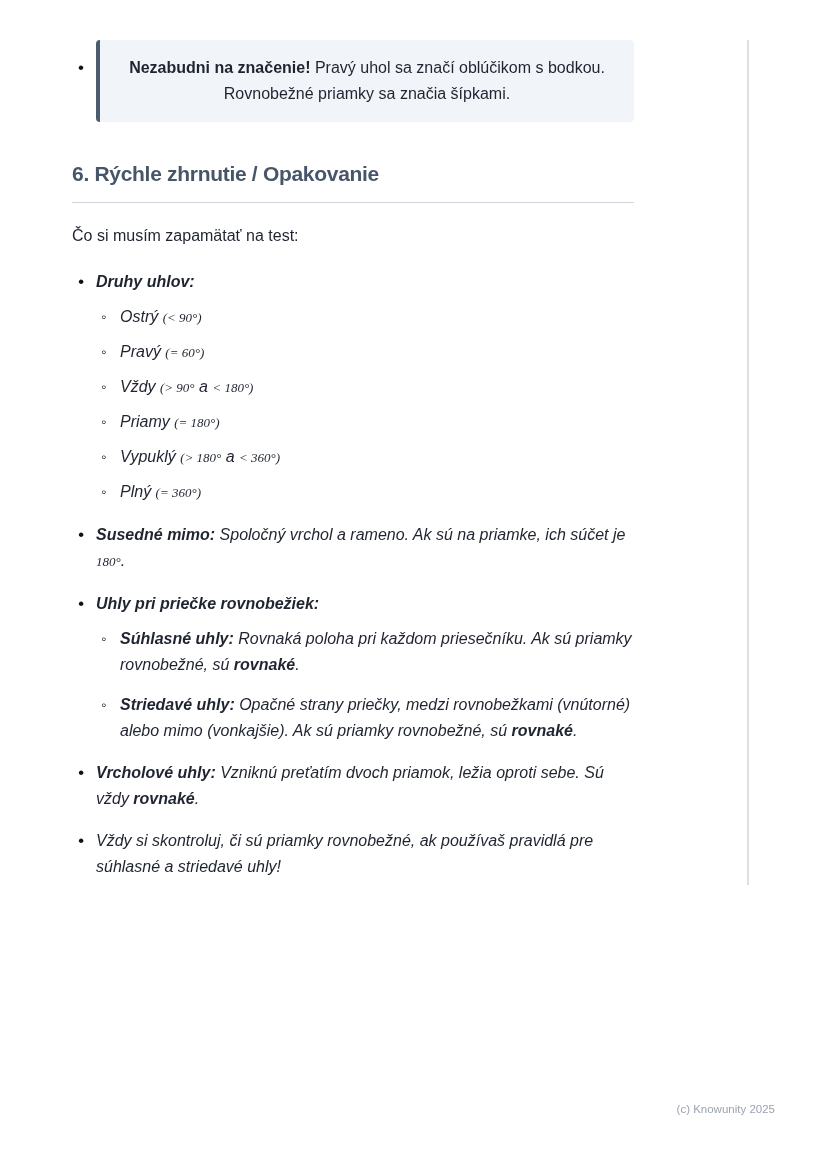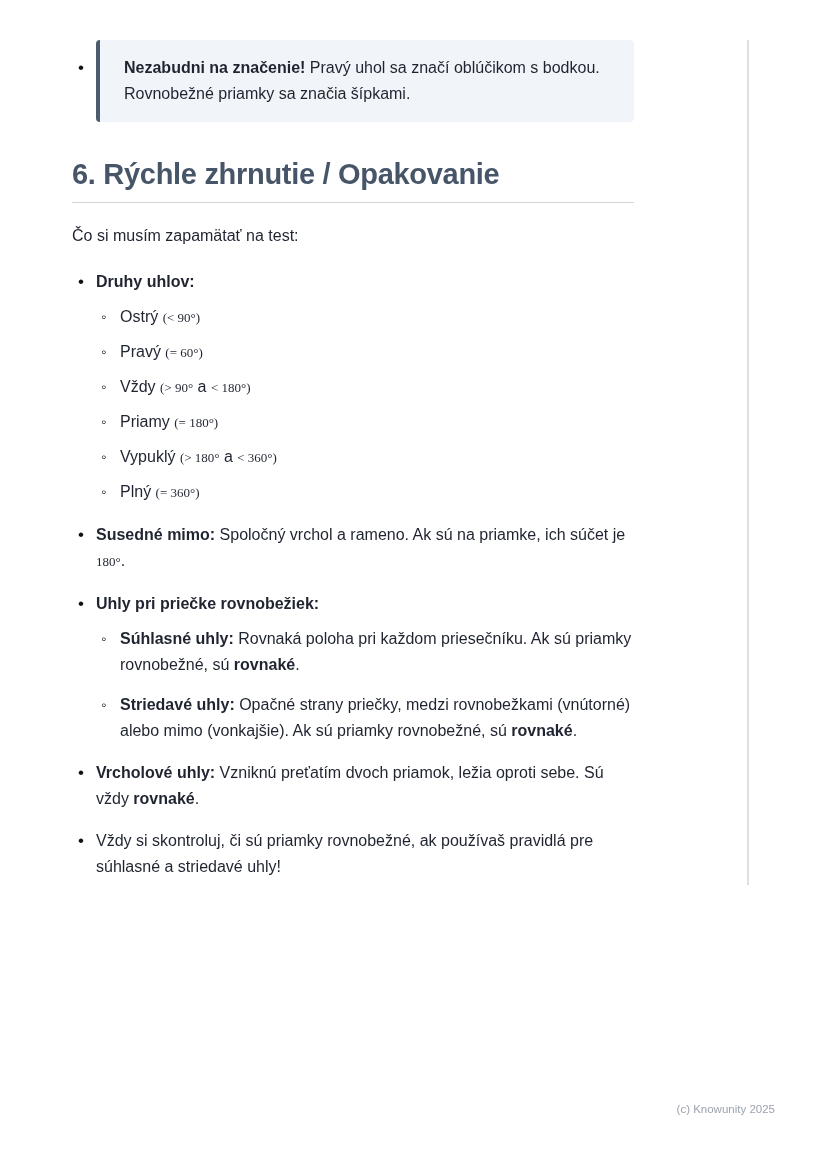--- a/index.html
+++ b/index.html
@@ -27,40 +27,41 @@
   .callout-item::before {
     content: "\2022";
     position: absolute; left: 6px; top: 15px;
     font-size: 17px; color: #111;
   }
   .callout {
     background: var(--callout-bg, #f1f5f9);
     border-left: 4px solid var(--callout-border, #4b5c6e);
     border-radius: 4px;
     padding: 15px 24px;
+    text-align: center;
   }
 
   
   h2 {
-    font-size: 29px;
+    font-size: 21px;
     line-height: 36px;
     font-weight: 700;
     letter-spacing: -0.3px;
     color: var(--heading, #475569);
     margin-bottom: 10px;
   }
   hr {
     border: none;
     border-top: 1px solid var(--divider, #d1d5db);
     margin: 0 0 20px 0;
   }
   .intro { margin-bottom: 20px; }
 
   
-  .main-list > li { position: relative; padding-left: 24px; margin-bottom: 16px; }
+  .main-list > li { position: relative; padding-left: 24px; margin-bottom: 16px; font-style: italic; }
   .main-list > li::before {
     content: "\2022";
     position: absolute; left: 6px; top: 0;
     font-size: 17px; color: #111;
   }
   .sub-list { margin-top: 9px; }
   .sub-list > li { position: relative; padding-left: 24px; margin-bottom: 8px; }
   .sub-list > li::before {
     content: "\25E6";
     position: absolute; left: 5px; top: 0;

